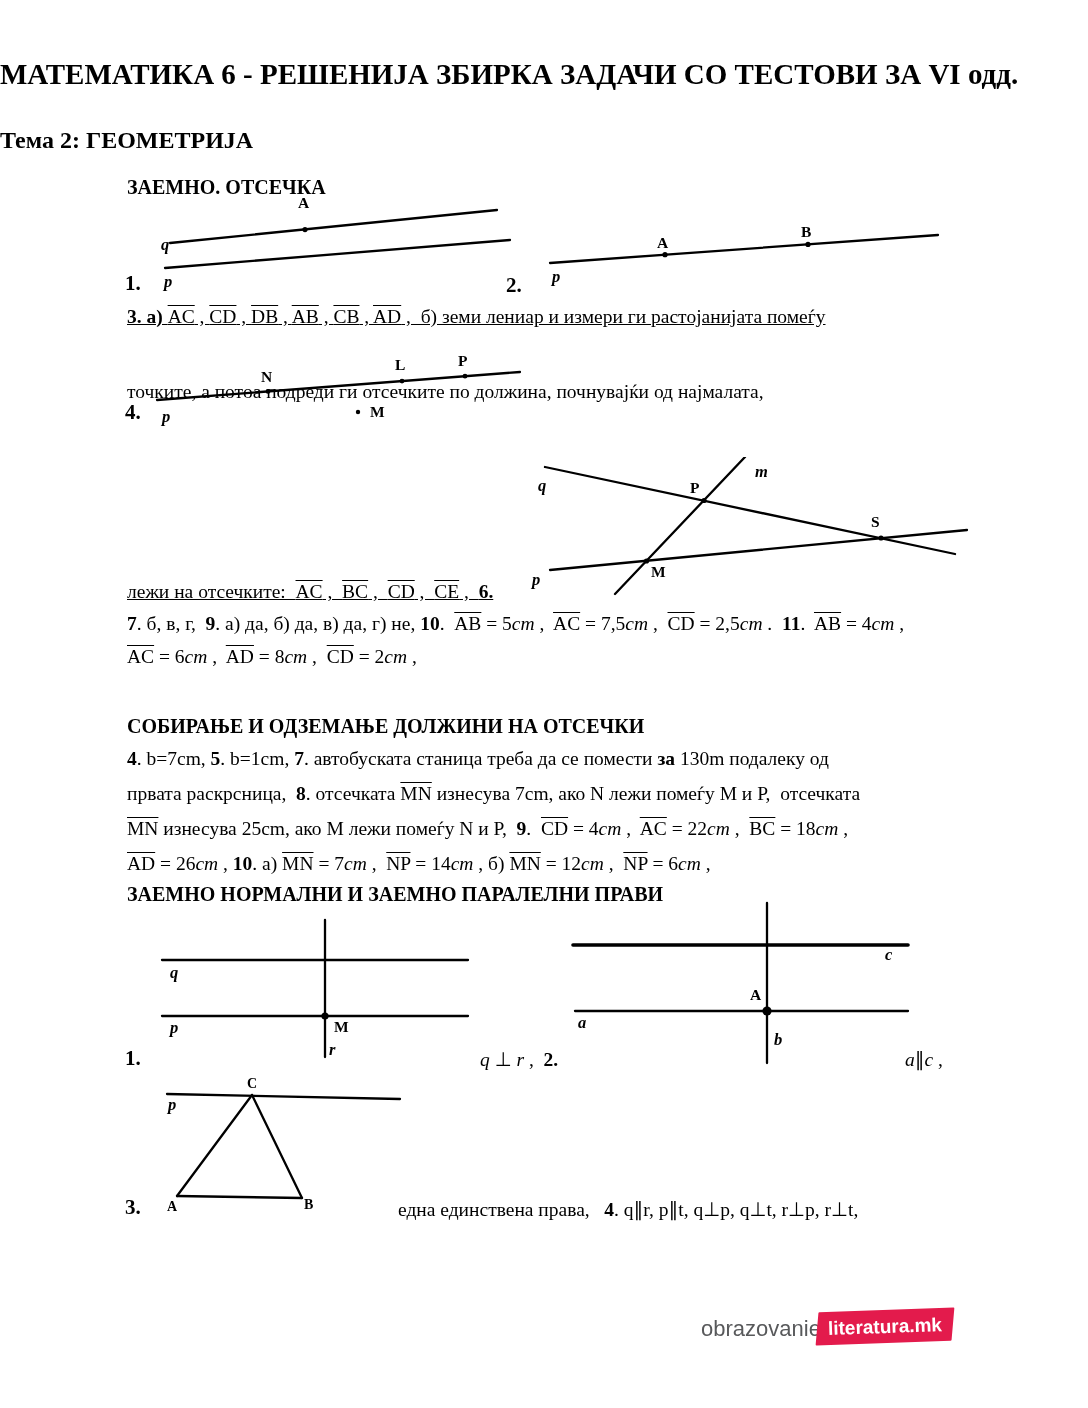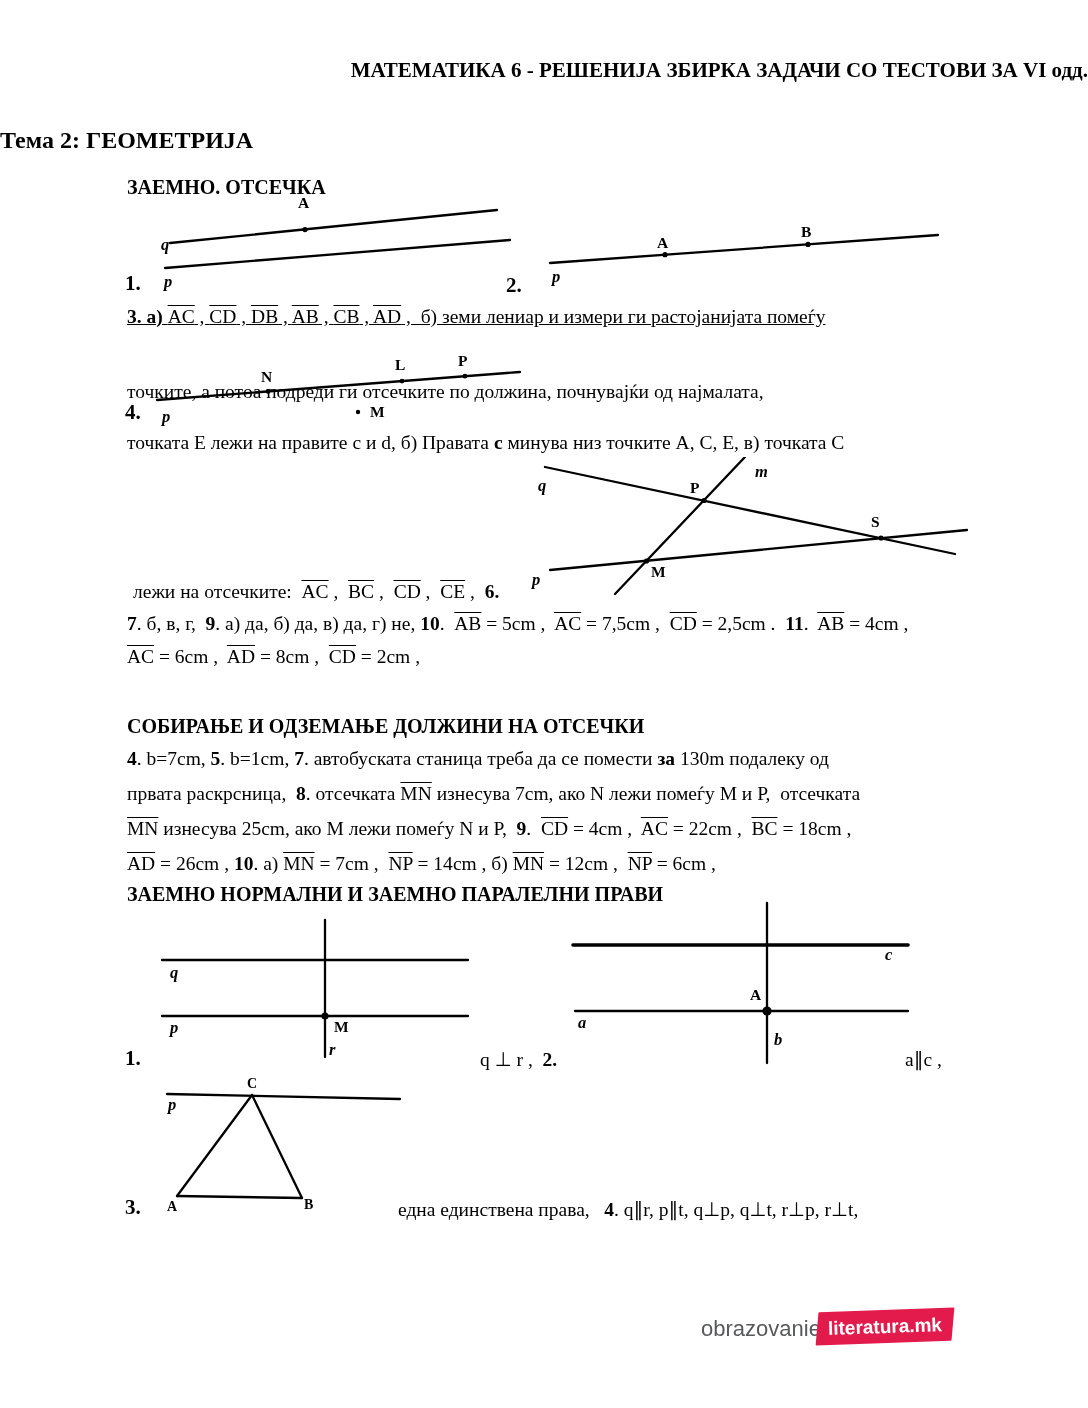--- a/index.html
+++ b/index.html
@@ -1,23 +1,23 @@
 <!DOCTYPE html>
 <html><head>
 <meta charset="utf-8">
 <style>
   html,body{margin:0;padding:0;background:#ffffff;}
   .page{position:relative;width:1088px;height:1408px;background:#ffffff;
         font-family:"Liberation Serif",serif;color:#000;overflow:hidden;}
   .abs{position:absolute;}
   .txt{font-size:19.5px;line-height:1.2;white-space:pre;}
   .b{font-weight:bold;}
-  .i{}
+  .i{font-style:italic;}
   .seg{text-decoration:overline;}
-  .title{width:100%;text-align:right;font-weight:bold;font-size:21px;white-space:pre;}
+  .title{width:100%;text-align:left;font-weight:bold;font-size:29px;white-space:pre;}
   .subtitle{width:100%;text-align:left;font-weight:bold;font-size:24px;white-space:pre;}
   .heading{font-weight:bold;font-size:20px;white-space:pre;}
   .itemnum{font-weight:bold;font-size:21px;white-space:pre;}
   svg .ln{stroke:#000;stroke-width:2.3;stroke-linecap:round;fill:none;}
   svg .ln-bold{stroke-width:3.6;}
   svg .dot{fill:#000;}
   svg text{fill:#000;}
   svg .pl{font-family:"Liberation Serif",serif;font-weight:bold;font-size:15.5px;}
   svg .pls{font-family:"Liberation Serif",serif;font-weight:bold;font-size:14px;}
   svg .ll{font-family:"Liberation Serif",serif;font-weight:bold;font-style:italic;font-size:16.5px;}
@@ -68,38 +68,37 @@
     <circle class="dot" cx="262" cy="25.1" r="2.4"></circle>
     <text class="pl" x="255" y="14">L</text>
     <circle class="dot" cx="325" cy="20.2" r="2.4"></circle>
     <text class="pl" x="318" y="10">P</text>
     <circle class="dot" cx="218" cy="56" r="2.2"></circle>
     <text class="pl" x="230" y="61">M</text>
     <text class="ll" x="22" y="66">p</text>
   </svg>
   <div class="abs itemnum" style="left:125px;top:400px;">4.</div>
 
-  <div class="abs txt" style="left:127px;top:431px;"><span>точката Е лежи на правите c и d, б) Правата </span><span class="b">c</span><span> минува низ точките А, С, Е, в) точката С</span></div>
 
   <svg class="abs" style="left:520px;top:457px;" width="450" height="140" viewBox="0 0 450 140">
     <line class="ln" x1="25" y1="10" x2="435" y2="97"></line>
     <line class="ln" x1="95" y1="137" x2="225" y2="0"></line>
     <line class="ln" x1="30" y1="113" x2="447" y2="73"></line>
     <circle class="dot" cx="184" cy="43.5" r="2.6"></circle>
     <circle class="dot" cx="126.5" cy="104" r="2.6"></circle>
     <circle class="dot" cx="361" cy="81" r="2.6"></circle>
     <text class="ll" x="18" y="34">q</text>
     <text class="ll" x="235" y="20">m</text>
     <text class="ll" x="12" y="128">p</text>
     <text class="pl" x="170" y="36">P</text>
     <text class="pl" x="131" y="120">M</text>
     <text class="pl" x="351" y="70">S</text>
   </svg>
 
-  <div class="abs txt" style="left:133px;top:580px;"><span>лежи на отсечките:  </span><span class="seg">AC</span><span> ,  </span><span class="seg">BC</span><span> ,  </span><span class="seg">CD</span><span> ,  </span><span class="seg">CE</span><span> ,  </span><span class="b">6.</span></div>
+  <div class="abs txt" style="left:127px;top:580px;text-decoration:underline;"><span>лежи на отсечките:  </span><span class="seg">AC</span><span> ,  </span><span class="seg">BC</span><span> ,  </span><span class="seg">CD</span><span> ,  </span><span class="seg">CE</span><span> ,  </span><span class="b">6.</span></div>
   <div class="abs txt" style="left:127px;top:612px;"><span class="b">7</span><span>. б, в, г,  </span><span class="b">9</span><span>. а) да, б) да, в) да, г) не, </span><span class="b">10</span><span>.  </span><span class="seg">AB</span><span> = 5</span><span class="i">cm</span><span> ,  </span><span class="seg">AC</span><span> = 7,5</span><span class="i">cm</span><span> ,  </span><span class="seg">CD</span><span> = 2,5</span><span class="i">cm</span><span> .  </span><span class="b">11</span><span>.  </span><span class="seg">AB</span><span> = 4</span><span class="i">cm</span><span> ,</span></div>
   <div class="abs txt" style="left:127px;top:645px;"><span class="seg">AC</span><span> = 6</span><span class="i">cm</span><span> ,  </span><span class="seg">AD</span><span> = 8</span><span class="i">cm</span><span> ,  </span><span class="seg">CD</span><span> = 2</span><span class="i">cm</span><span> ,</span></div>
 
   <div class="abs heading" style="top:715px;left:127px;">СОБИРАЊЕ И ОДЗЕМАЊЕ ДОЛЖИНИ НА ОТСЕЧКИ</div>
   <div class="abs txt" style="left:127px;top:747px;"><span class="b">4</span><span>. b=7cm, </span><span class="b">5</span><span>. b=1cm, </span><span class="b">7</span><span>. автобуската станица треба да се помести </span><span class="b">за</span><span> 130m подалеку од</span></div>
   <div class="abs txt" style="left:127px;top:782px;"><span>првата раскрсница,  </span><span class="b">8</span><span>. отсечката </span><span class="seg">MN</span><span> изнесува 7cm, ако N лежи помеѓу М и Р,  отсечката</span></div>
   <div class="abs txt" style="left:127px;top:817px;"><span class="seg">MN</span><span> изнесува 25cm, ако М лежи помеѓу N и Р,  </span><span class="b">9</span><span>.  </span><span class="seg">CD</span><span> = 4</span><span class="i">cm</span><span> ,  </span><span class="seg">AC</span><span> = 22</span><span class="i">cm</span><span> ,  </span><span class="seg">BC</span><span> = 18</span><span class="i">cm</span><span> ,</span></div>
   <div class="abs txt" style="left:127px;top:852px;"><span class="seg">AD</span><span> = 26</span><span class="i">cm</span><span> , </span><span class="b">10</span><span>. а) </span><span class="seg">MN</span><span> = 7</span><span class="i">cm</span><span> ,  </span><span class="seg">NP</span><span> = 14</span><span class="i">cm</span><span> , б) </span><span class="seg">MN</span><span> = 12</span><span class="i">cm</span><span> ,  </span><span class="seg">NP</span><span> = 6</span><span class="i">cm</span><span> ,</span></div>
 
   <div class="abs heading" style="top:883px;left:127px;">ЗАЕМНО НОРМАЛНИ И ЗАЕМНО ПАРАЛЕЛНИ ПРАВИ</div>

